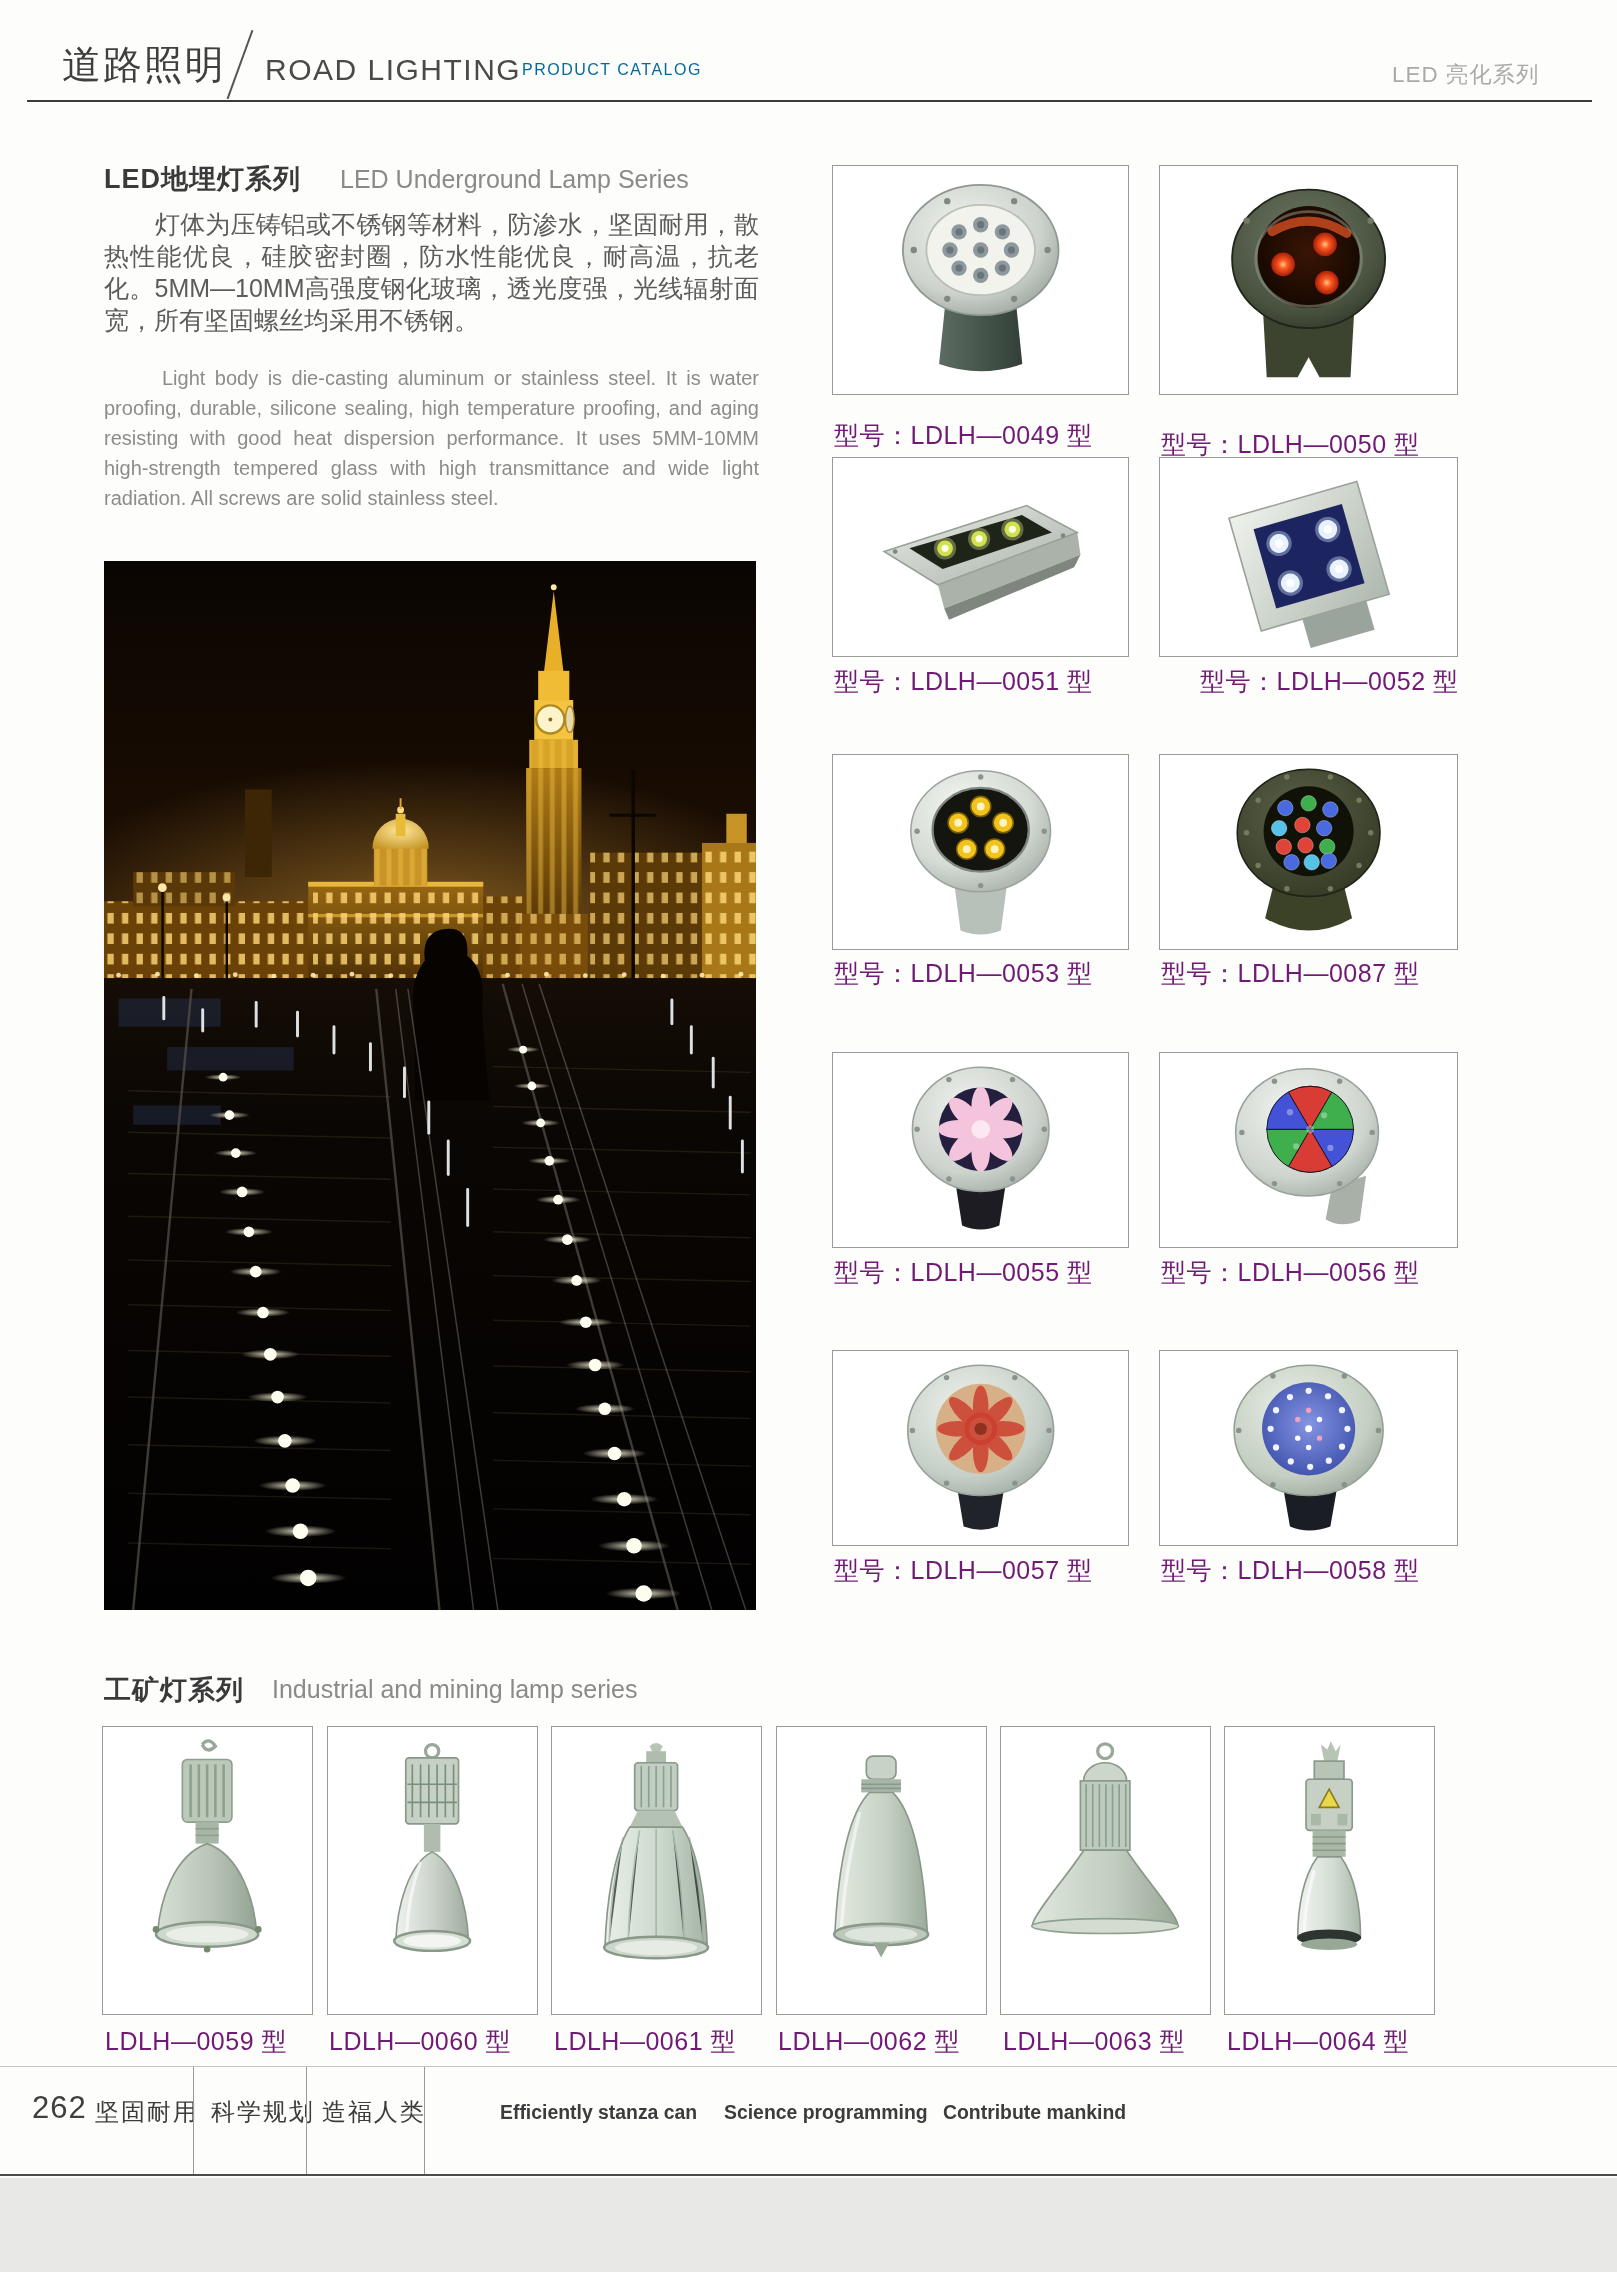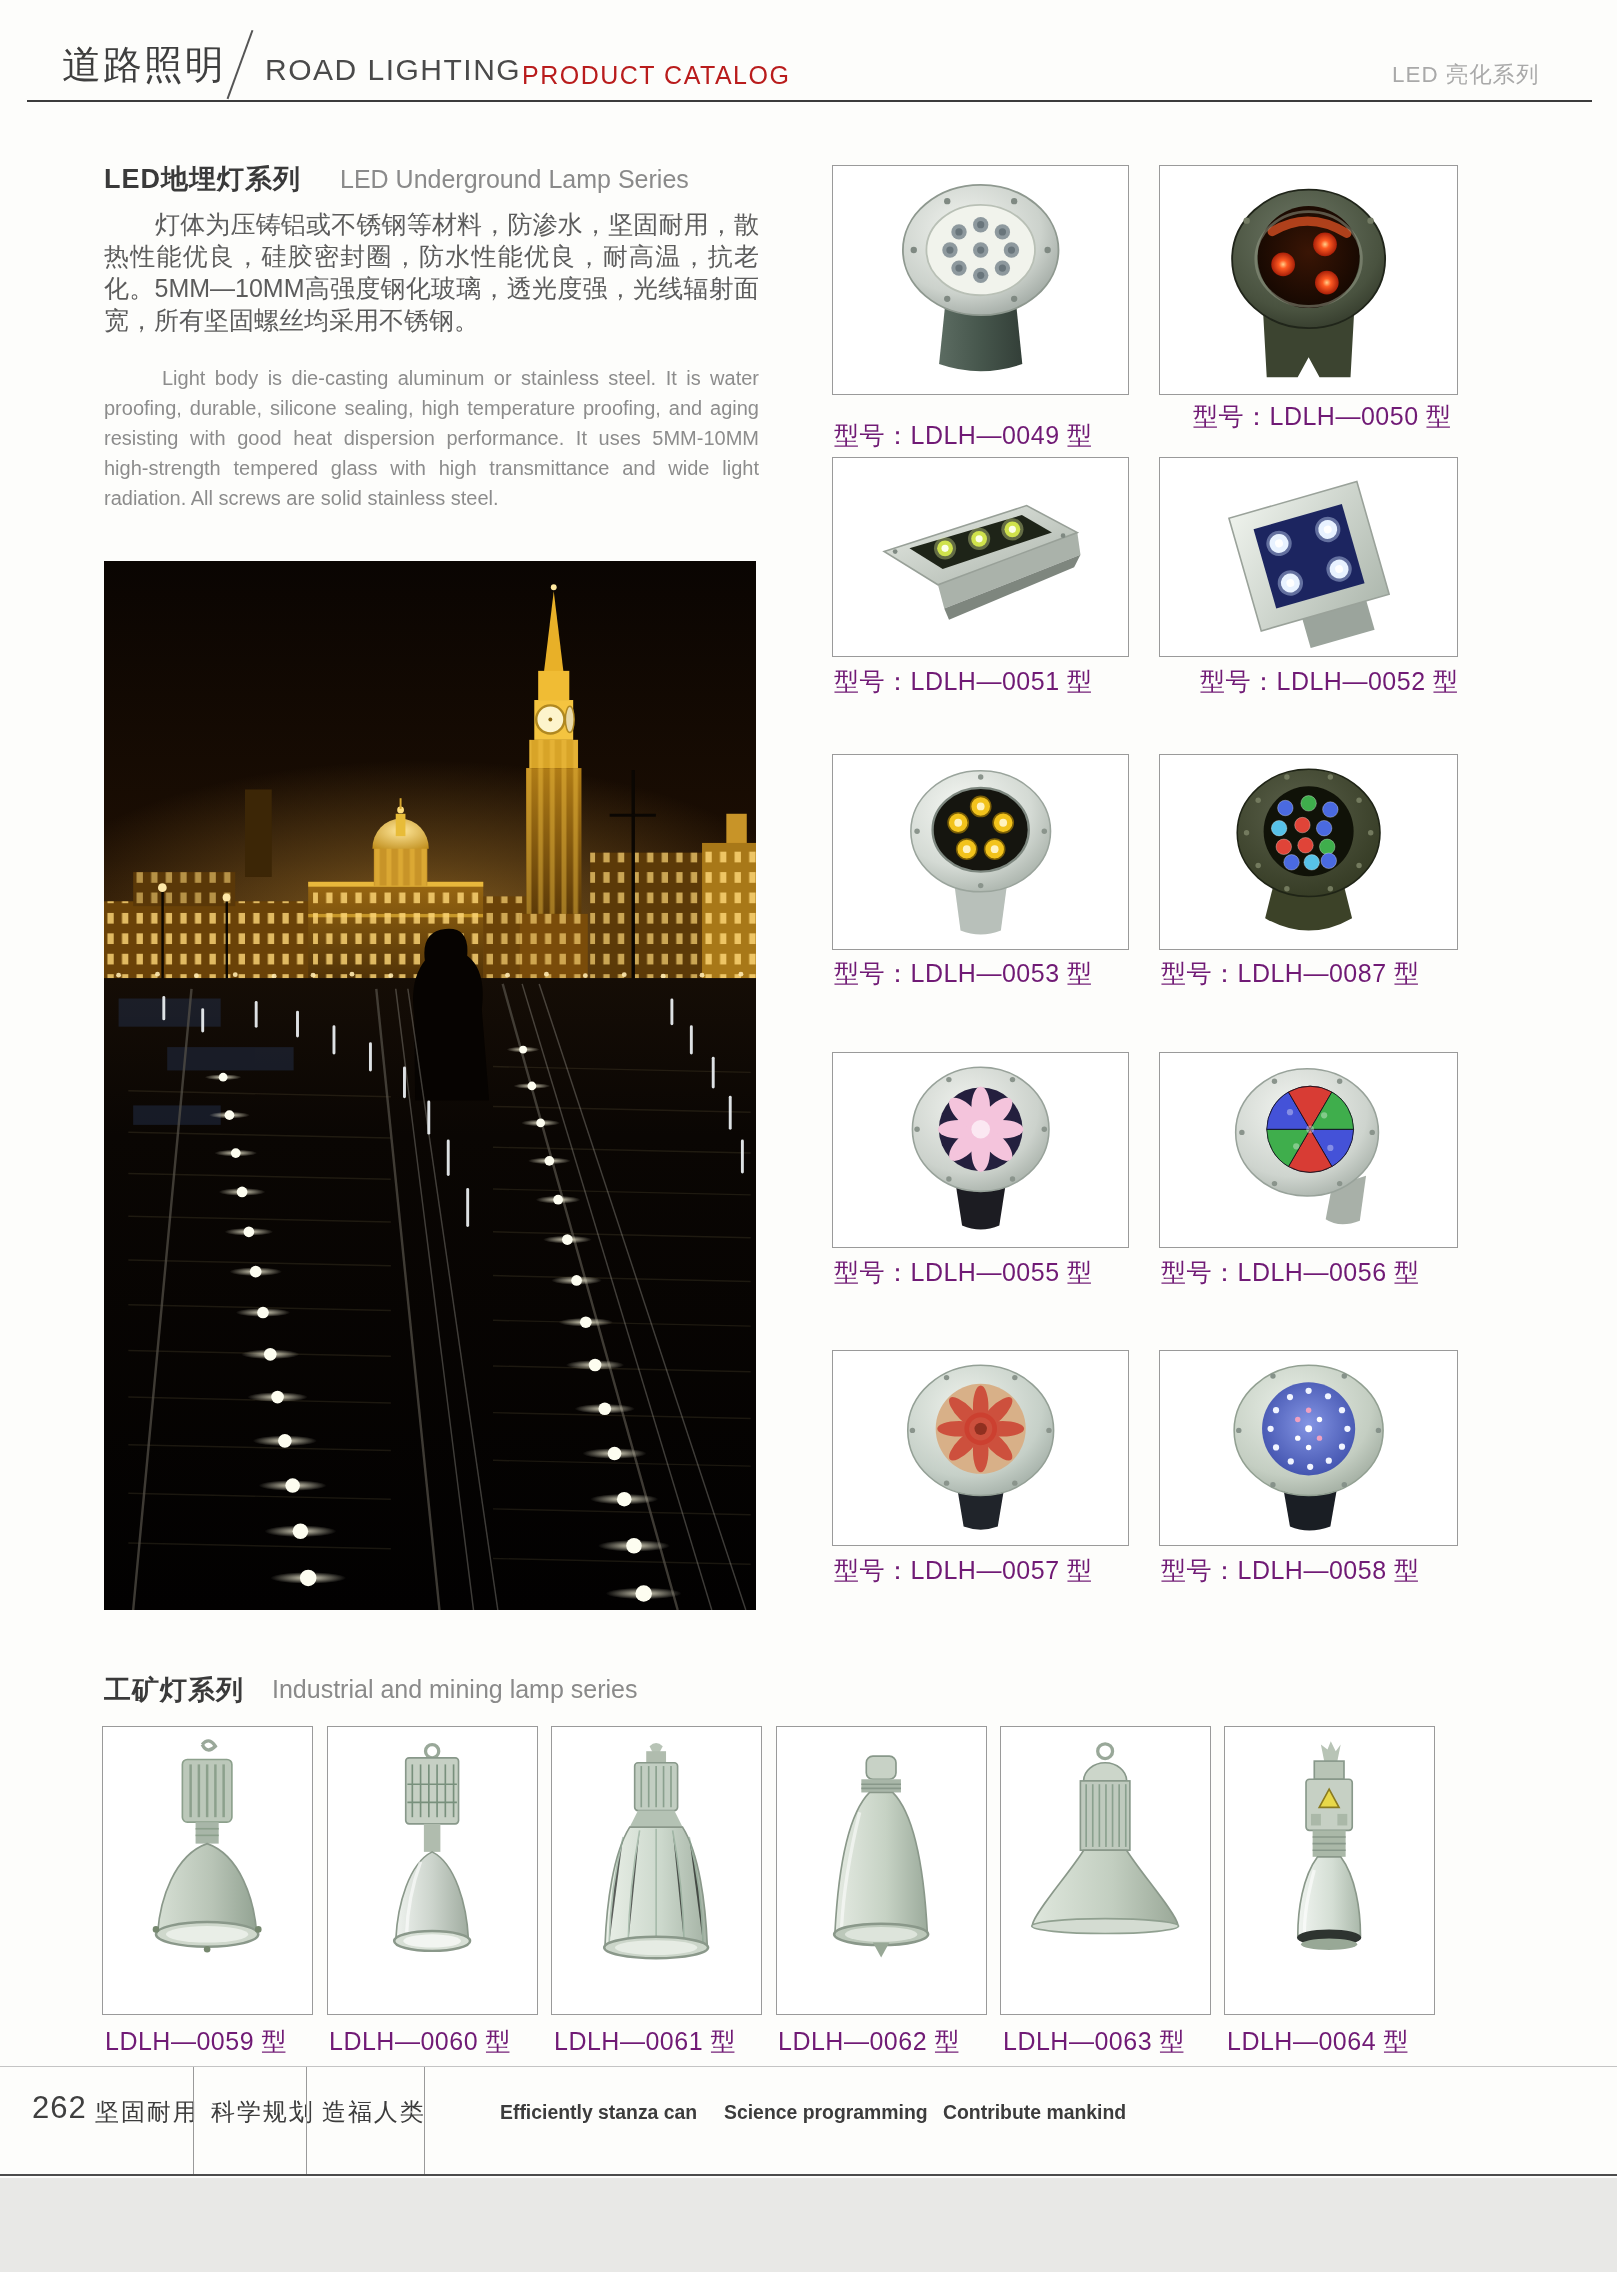--- a/index.html
+++ b/index.html
@@ -3,21 +3,21 @@
 <meta charset="utf-8">
 <style>
   html,body{margin:0;padding:0;background:#e8e8e6;}
   #page{position:relative;width:1617px;height:2178px;background:#fdfdfb;
         font-family:"Liberation Sans","DejaVu Sans",sans-serif;overflow:hidden;padding-left:16px;}
   .abs{position:absolute;}
   .nowrap{white-space:nowrap;}
   
   .hdr-cn{font-size:39px;color:#3f3f3f;letter-spacing:1.9px;font-weight:500;}
   .hdr-en{font-size:30px;color:#4a4a4a;letter-spacing:1.5px;}
-  .hdr-sub{font-size:25px;color:#b91c1c;letter-spacing:1.5px;}
+  .hdr-sub{font-size:16px;color:#0369a1;letter-spacing:1.5px;}
   .hdr-series{font-size:22.4px;color:#a9a9a9;letter-spacing:1px;}
   .rule{background:#3c3c3c;}
   
   .h-cn{font-size:27px;color:#3a3a3a;font-weight:600;letter-spacing:1px;}
   .h-en{font-size:25px;color:#8a8a8a;}
   .p-cn{font-size:25px;line-height:32px;color:#5c5c5c;text-align:justify;text-indent:51px;}
   .p-en{font-size:20px;line-height:30px;color:#8c8c8c;text-align:justify;text-indent:58px;}
   
   .box{position:absolute;border:1px solid #9a9a9a;background:#ffffff;}
   .box svg{position:absolute;left:4%;top:4%;width:92%;height:92%;}
@@ -359,21 +359,21 @@
       <circle cx="122" cy="98" r="13" fill="url(#q50r)"></circle>
         <circle cx="168" cy="76" r="13" fill="url(#q50r)"></circle>
         <circle cx="170" cy="118" r="13" fill="url(#q50r)"></circle>
       <ellipse cx="150" cy="92" rx="58" ry="52" fill="none" stroke="#9aa08c" stroke-width="3" opacity="0.5"></ellipse>
       <g fill="#737b64">
           <circle cx="82" cy="50" r="3.5"></circle>
           <circle cx="218" cy="50" r="3.5"></circle>
         </g>
     </svg>
   </div>
-  <div class="plabel" style="left:1161px;top:400px;margin-left:32px;">型号：LDLH—0050 型</div>
+  <div class="plabel" style="left:1161px;top:428px;">型号：LDLH—0050 型</div>
 
   <div class="box" style="left:832px;top:457px;width:295px;height:198px;">
     <svg viewBox="0 0 300 230">
       <defs>
           <linearGradient id="q51f" x1="0" y1="0" x2="1" y2="1">
             <stop offset="0%" stop-color="#e8ece6"></stop>
             <stop offset="100%" stop-color="#a9b2a9"></stop>
           </linearGradient>
         </defs>
       <polygon points="96,150 272,84 276,112 104,180" fill="#aab2aa"></polygon>

